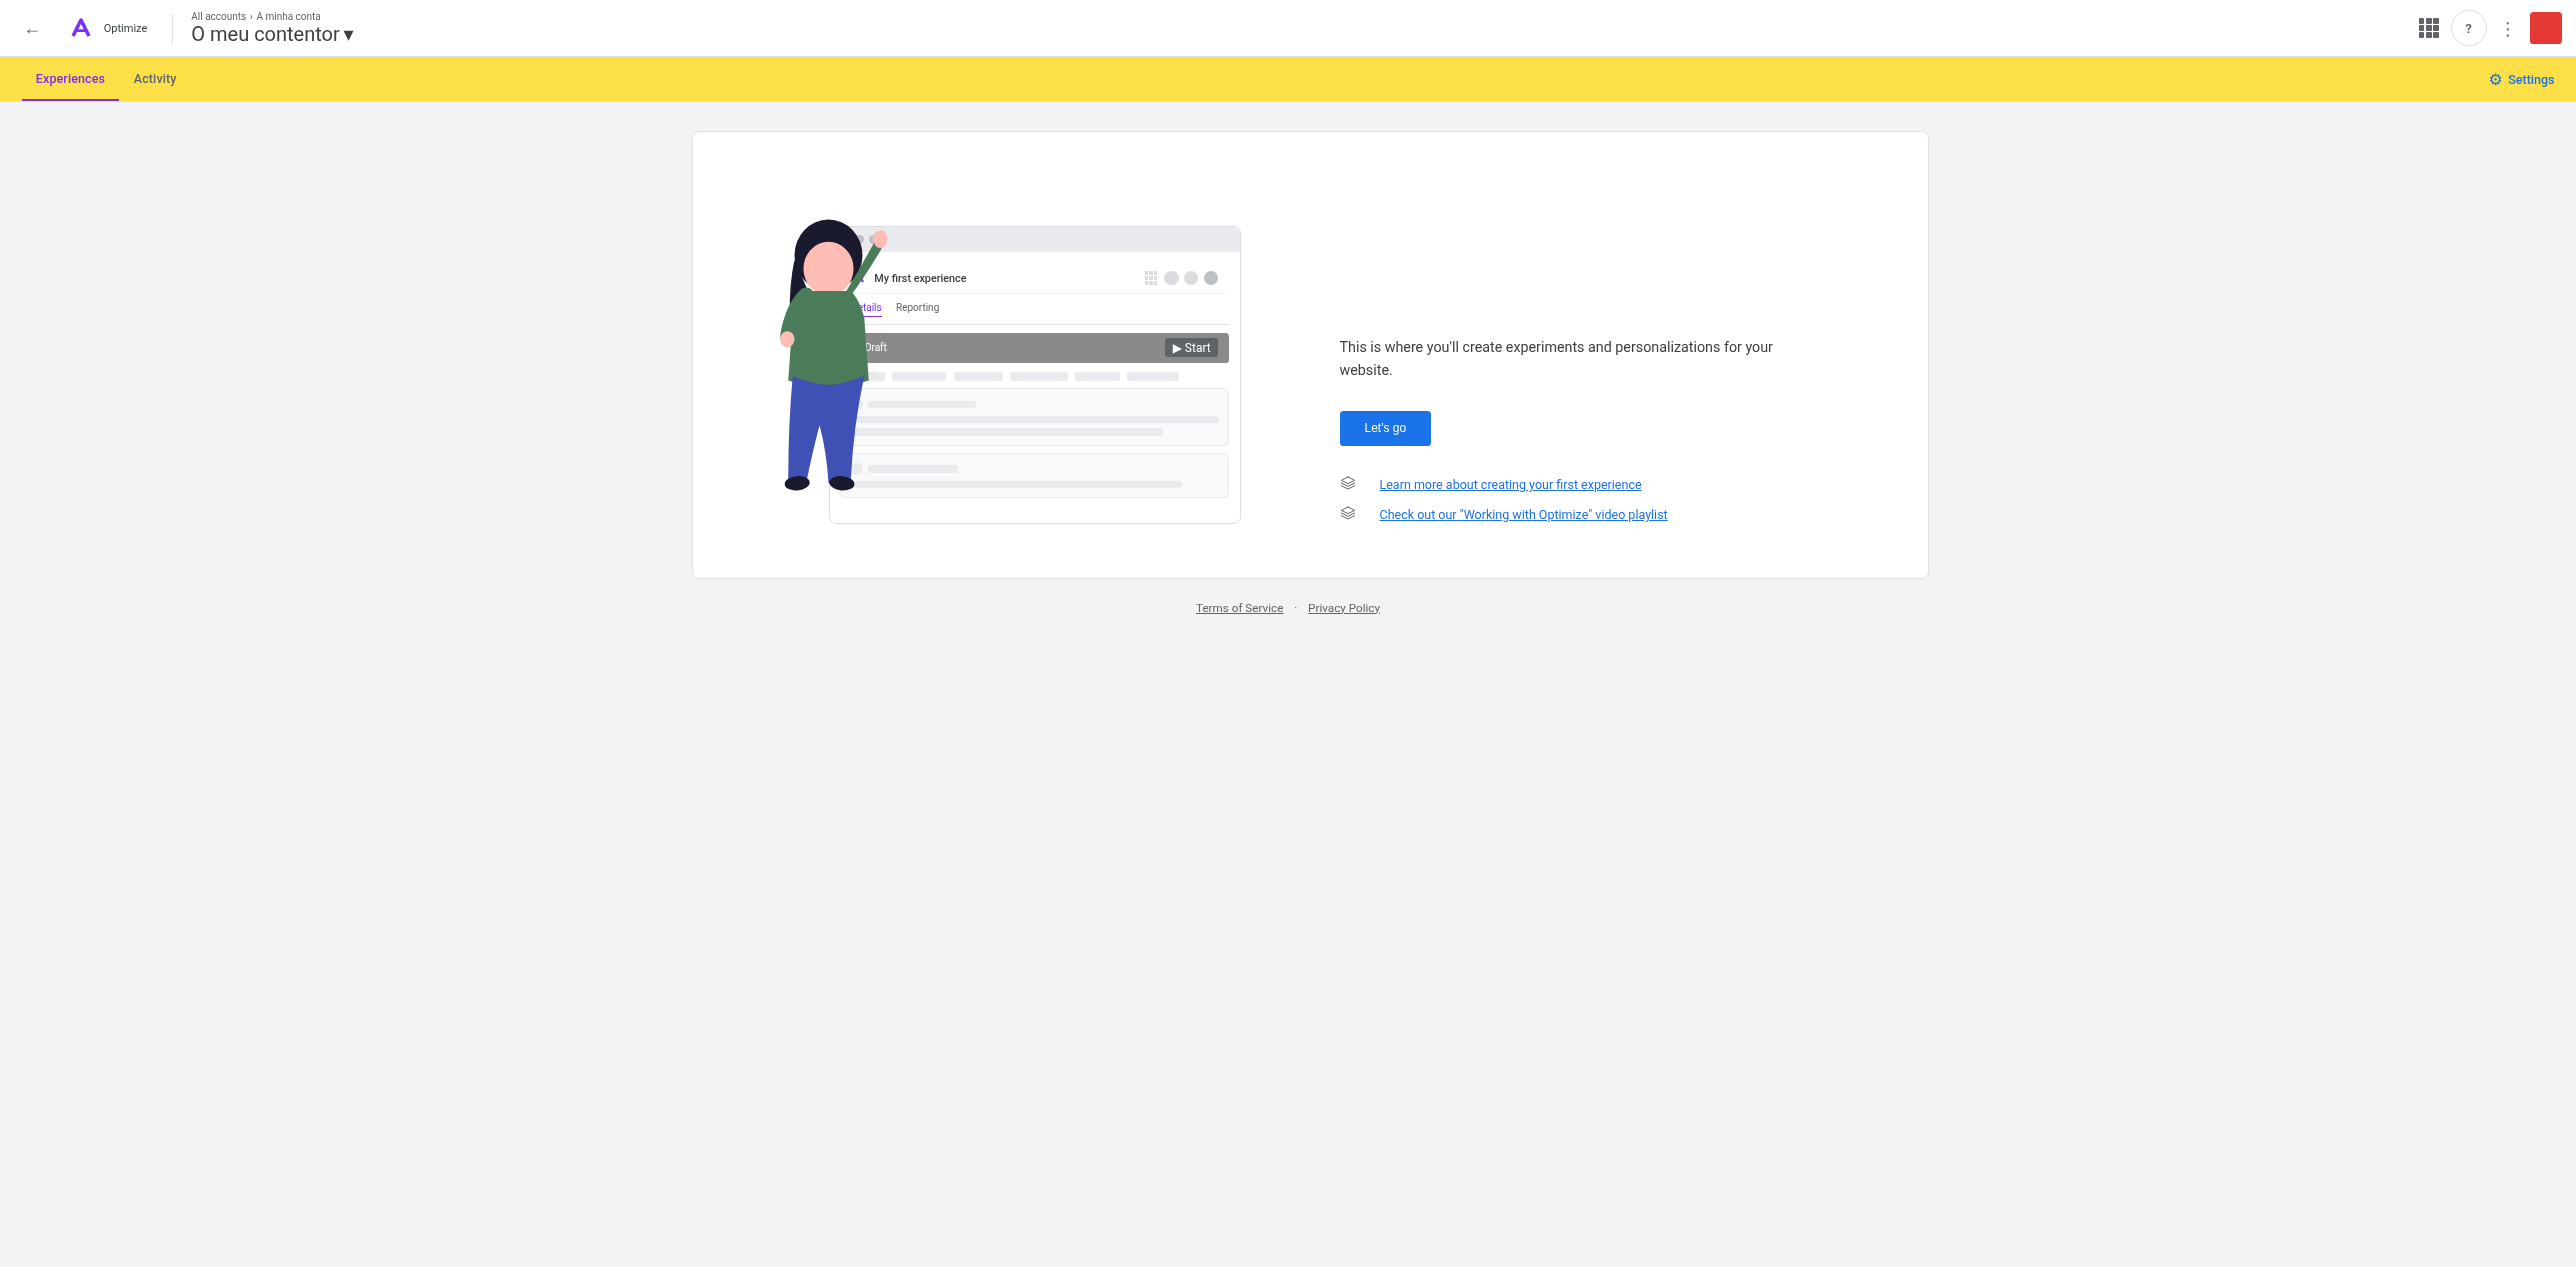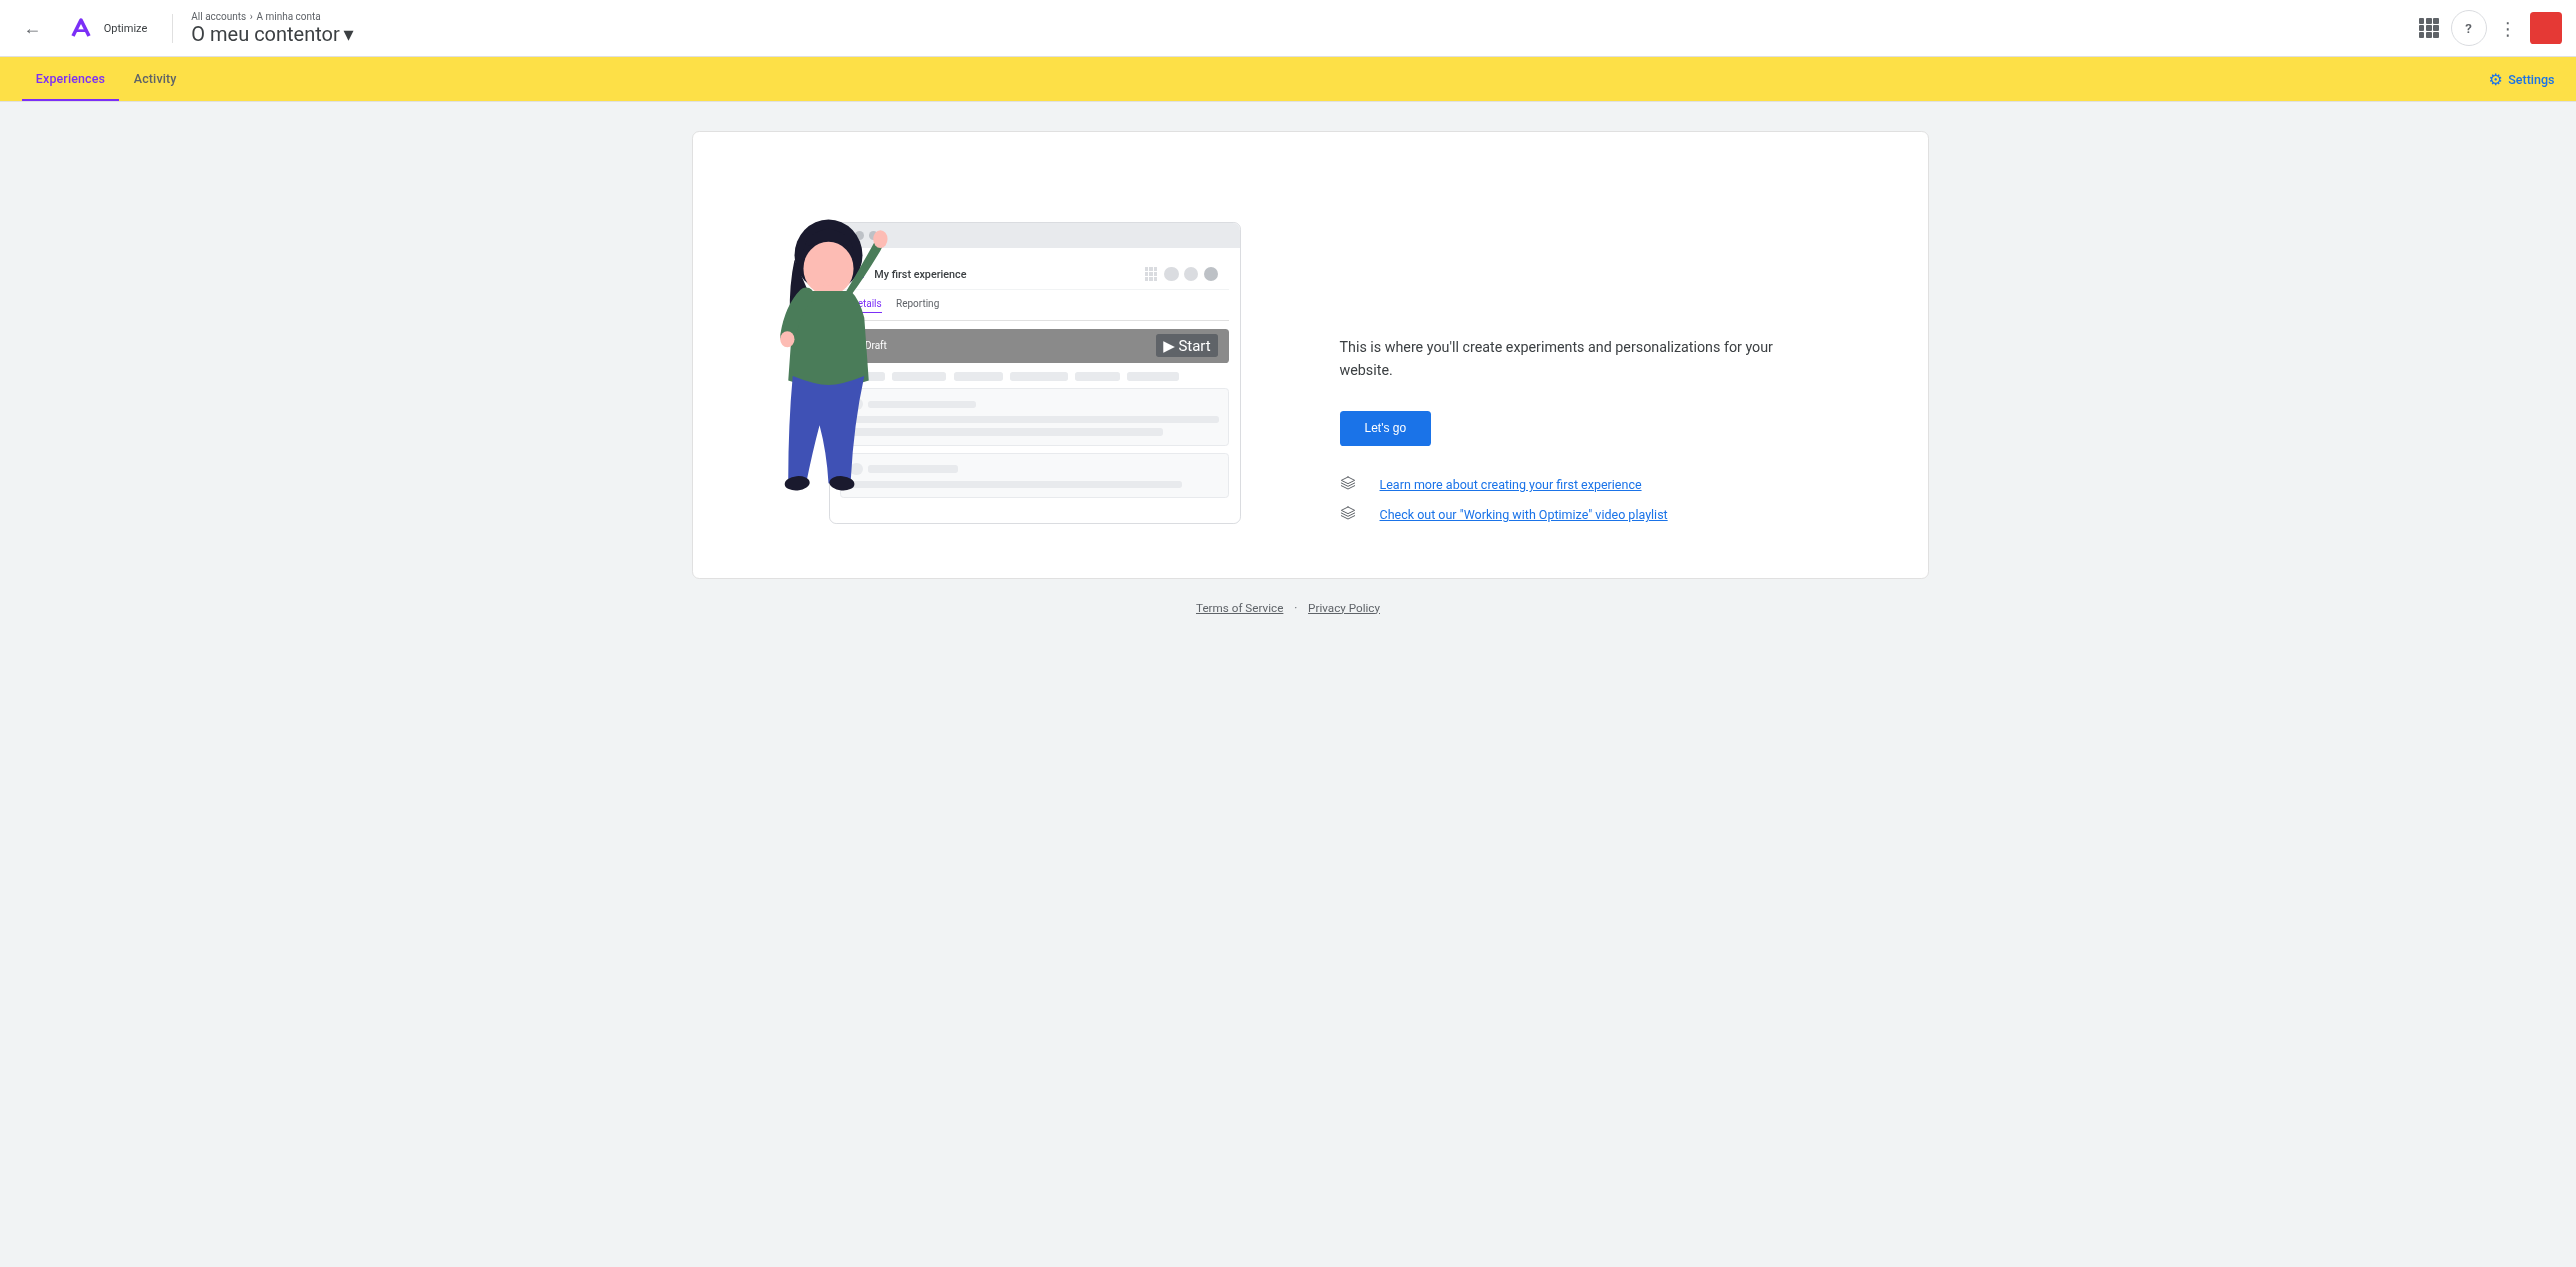--- a/index.html
+++ b/index.html
@@ -248,21 +248,21 @@
       gap: 5.4px;
       font-size: 10px;
       color: #fff;
     }
     .draft-start-btn {
       background: #5f6368;
       color: #fff;
       border: none;
       border-radius: 2.7px;
       padding: 2.7px 7.2px;
-      font-size: 15px;
+      font-size: 12px;
       display: flex;
       align-items: center;
       gap: 3.6px;
     }
     .skeleton-row {
       display: flex;
       gap: 7.2px;
       margin-bottom: 7.2px;
     }
     .skeleton-block {

